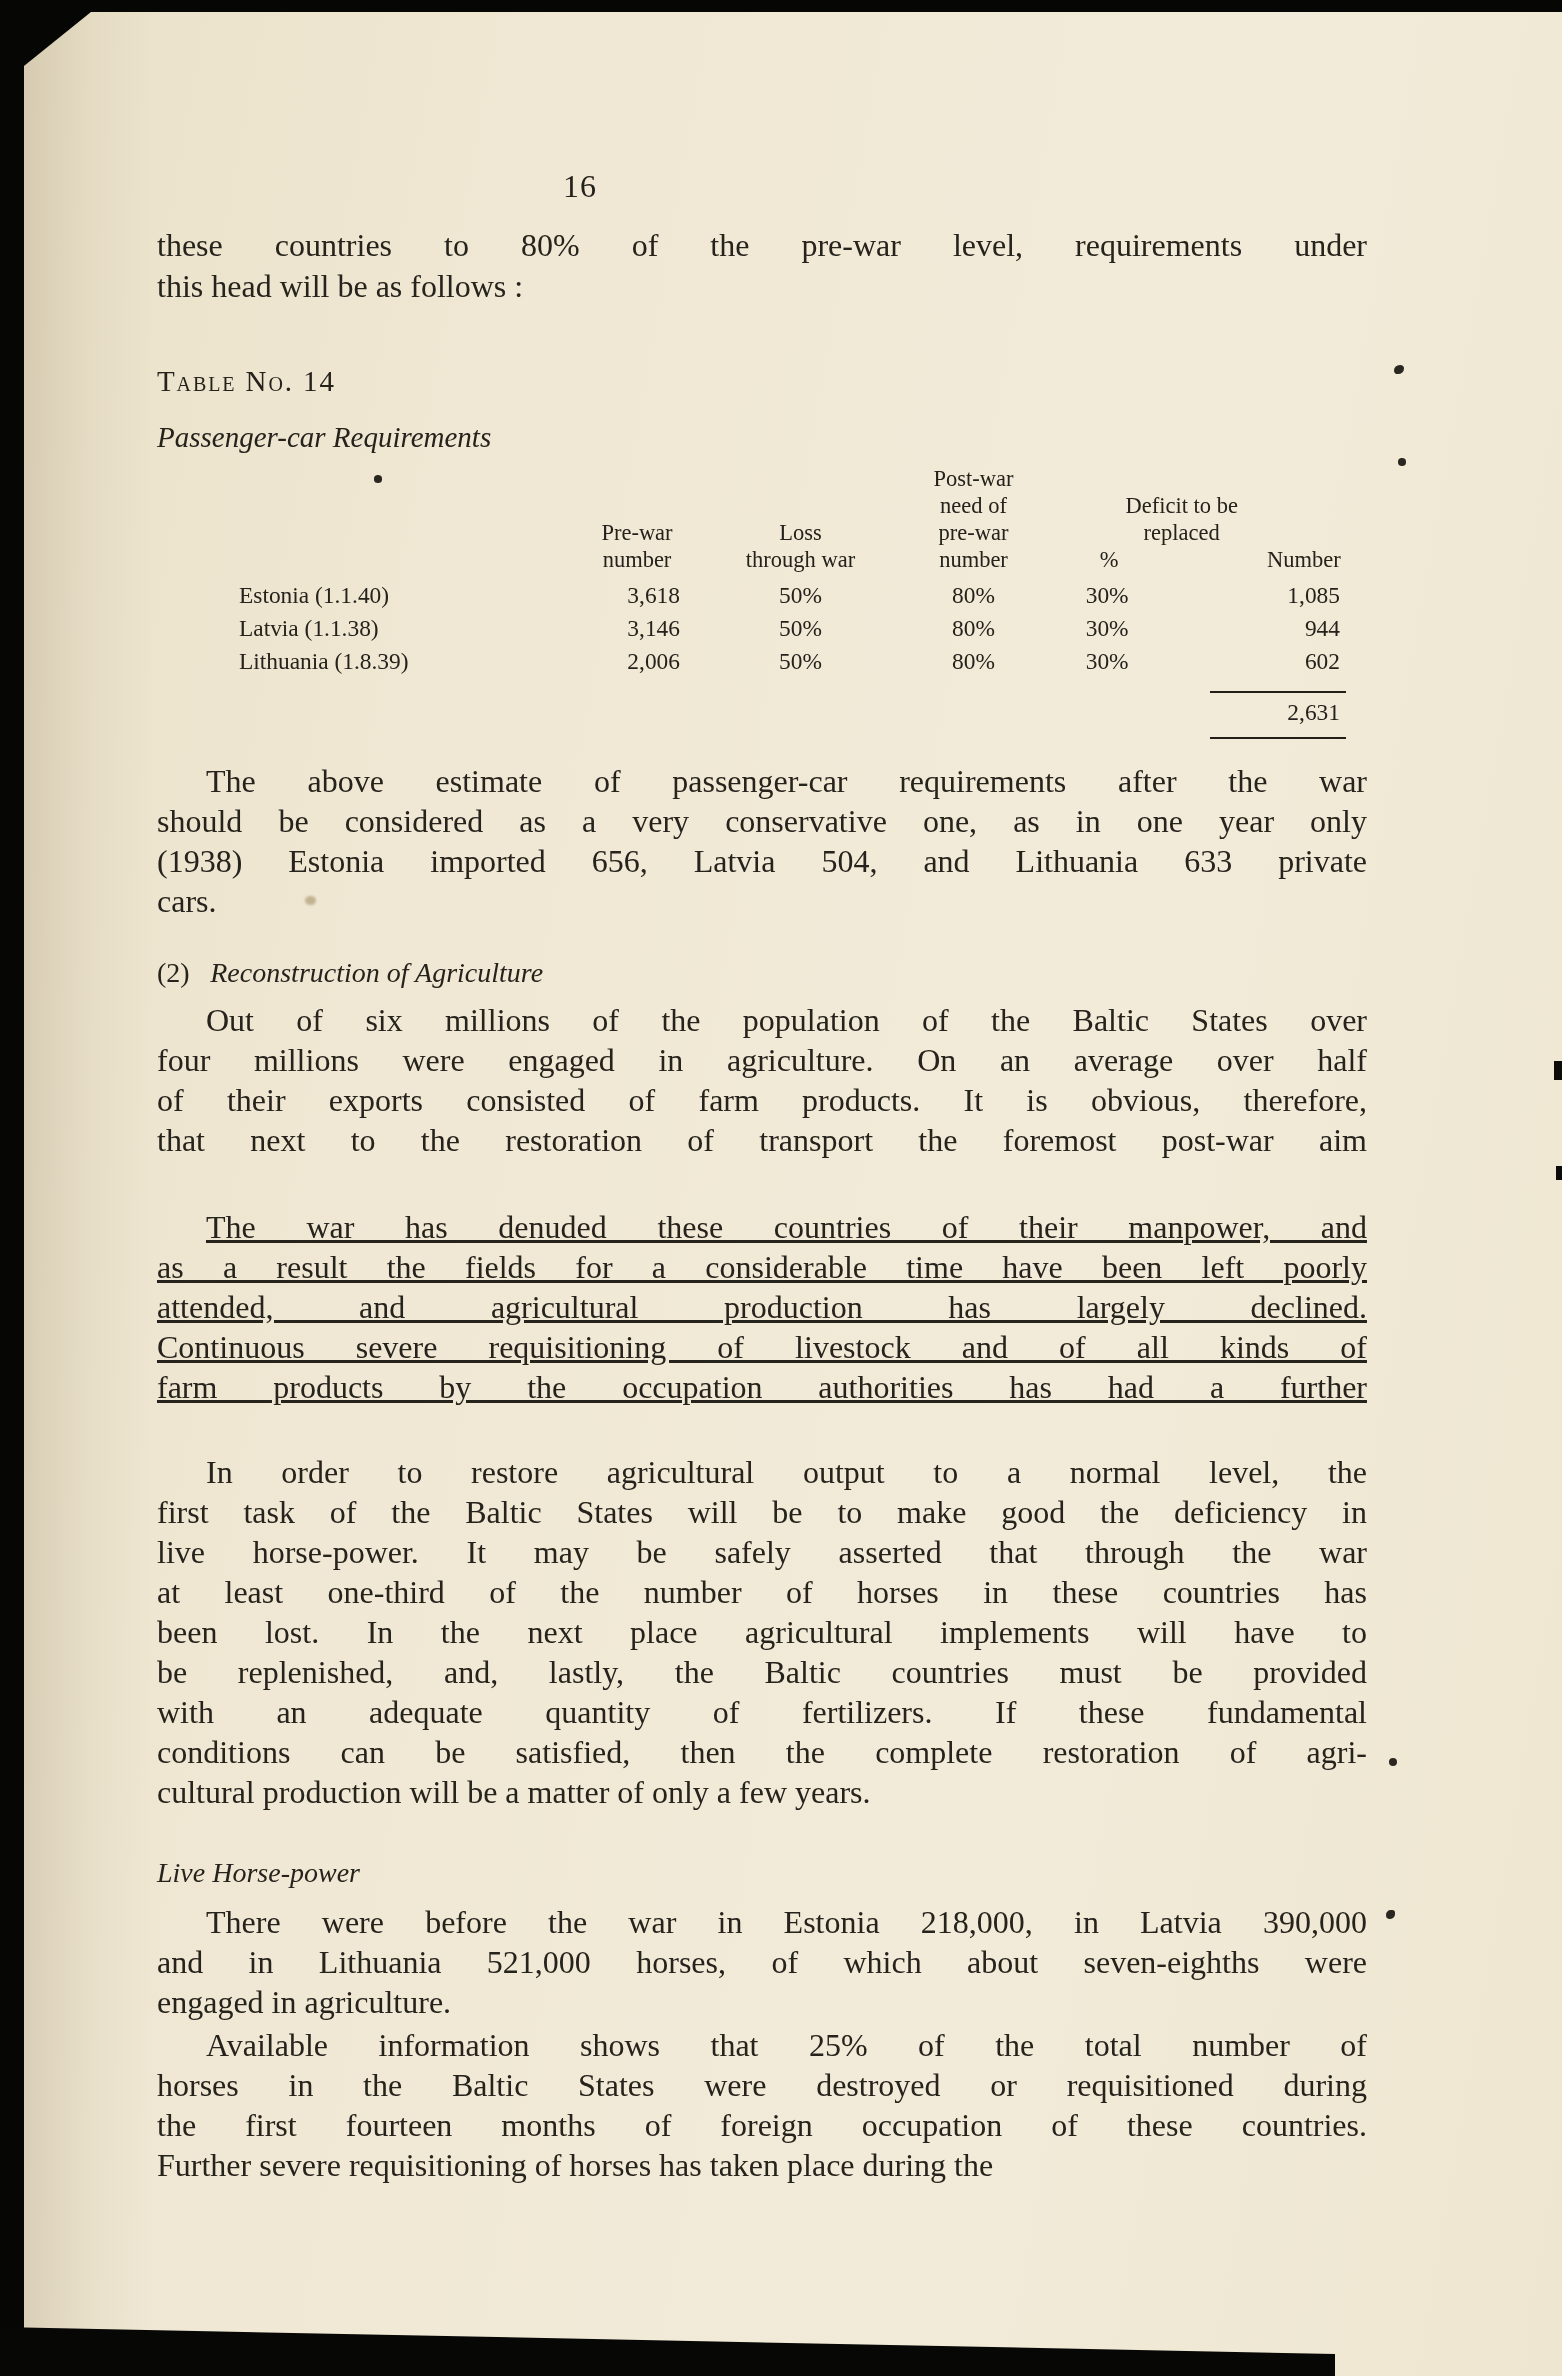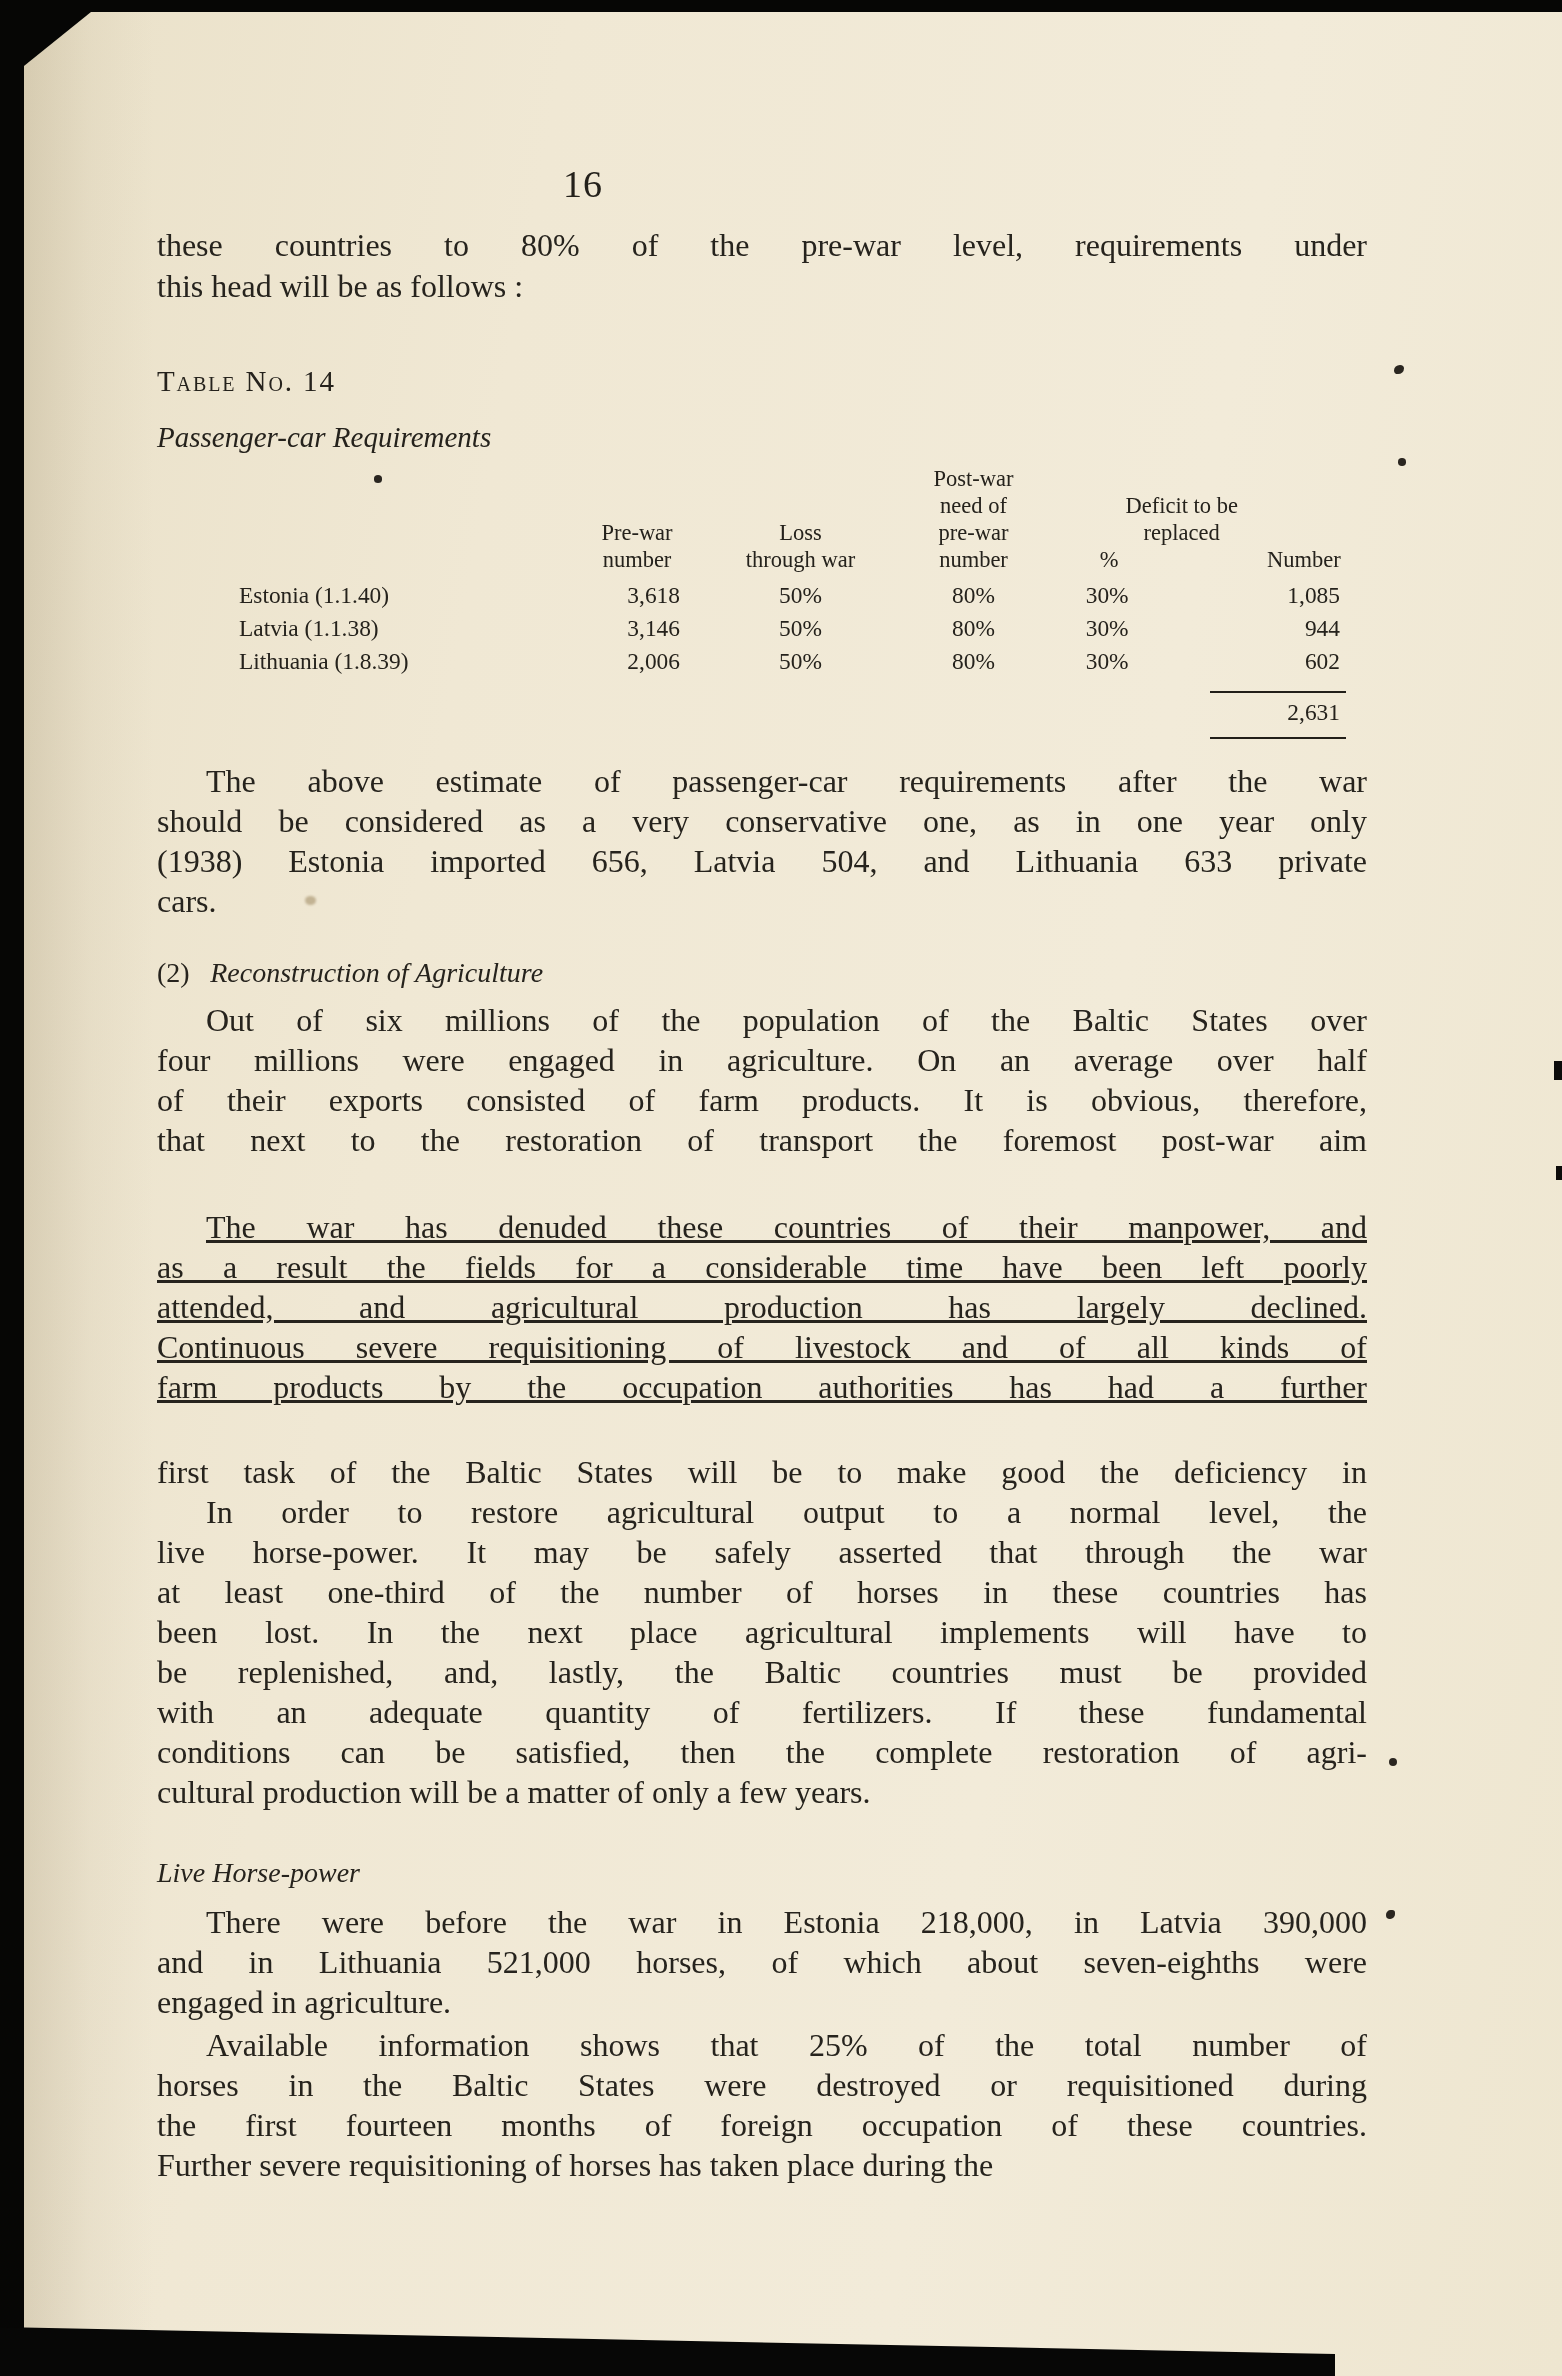--- a/index.html
+++ b/index.html
@@ -9,21 +9,21 @@
          background:linear-gradient(100deg,#eae1c9 0%,#f0e8d4 28%,#f2ebd9 65%,#eee6d0 100%);
          clip-path:polygon(67px 0,100% 0,100% 100%,0 100%,0 54px);}
   .paper::before{content:'';position:absolute;inset:0;pointer-events:none;
          background:linear-gradient(90deg,rgba(110,90,50,.16),rgba(110,90,50,.05) 66px,rgba(0,0,0,0) 131px);}
   .bottom-edge{position:absolute;left:0;bottom:0;width:1335px;height:49px;background:#070706;
          clip-path:polygon(0 0,100% 55%,100% 100%,0 100%);}
   .nick{position:absolute;background:#0c0b0a;}
   .speck{position:absolute;background:#2a2620;border-radius:50%;}
   .fox{position:absolute;background:rgba(140,115,70,.45);border-radius:50%;filter:blur(0.9px);}
 
-  .pageno{position:absolute;left:539px;top:150px;font-size:38px;color:#24211b;letter-spacing:0.9px;}
+  .pageno{position:absolute;left:539px;top:156px;font-size:32px;color:#24211b;letter-spacing:0.9px;}
 
   .para{position:absolute;left:133px;width:1210px;font-size:32px;line-height:40px;color:#26231d;}
   .intro{line-height:41px;}
   .jline{text-align:justify;text-align-last:justify;}
   .jline.end{text-align-last:left;}
   .jline.indent{padding-left:49px;}
 
   .centered{position:absolute;left:133px;width:1128px;text-align:left;color:#25221c;}
   .tbl-title{top:353px;font-size:29px;font-variant:small-caps;letter-spacing:1.9px;}
   .tbl-sub{top:409px;font-size:29px;font-style:italic;}
@@ -147,22 +147,22 @@
 
     <div class="para" style="top:1195px;text-decoration:underline;">
       <div class="jline indent">The war has denuded these countries of their manpower, and</div>
       <div class="jline">as a result the fields for a considerable time have been left poorly</div>
       <div class="jline">attended, and agricultural production has largely declined.</div>
       <div class="jline">Continuous severe requisitioning of livestock and of all kinds of</div>
       <div class="jline">farm products by the occupation authorities has had a further</div>
     </div>
 
     <div class="para" style="top:1440px;">
+      <div class="jline indent">In order to restore agricultural output to a normal level, the</div>
       <div class="jline">first task of the Baltic States will be to make good the deficiency in</div>
-      <div class="jline indent">In order to restore agricultural output to a normal level, the</div>
       <div class="jline">live horse-power. It may be safely asserted that through the war</div>
       <div class="jline">at least one-third of the number of horses in these countries has</div>
       <div class="jline">been lost. In the next place agricultural implements will have to</div>
       <div class="jline">be replenished, and, lastly, the Baltic countries must be provided</div>
       <div class="jline">with an adequate quantity of fertilizers. If these fundamental</div>
       <div class="jline">conditions can be satisfied, then the complete restoration of agri-</div>
       <div class="jline end">cultural production will be a matter of only a few years.</div>
     </div>
 
     <div class="sect" style="top:1845px;">

